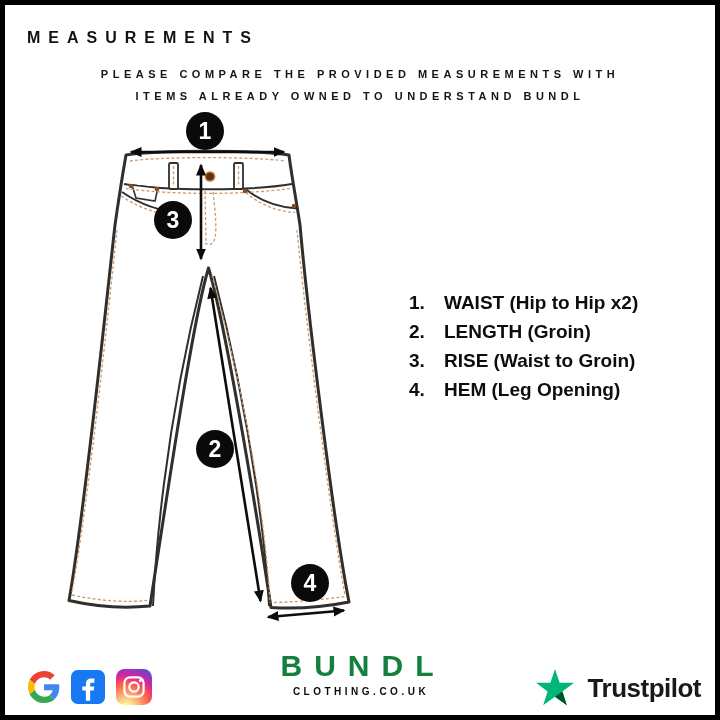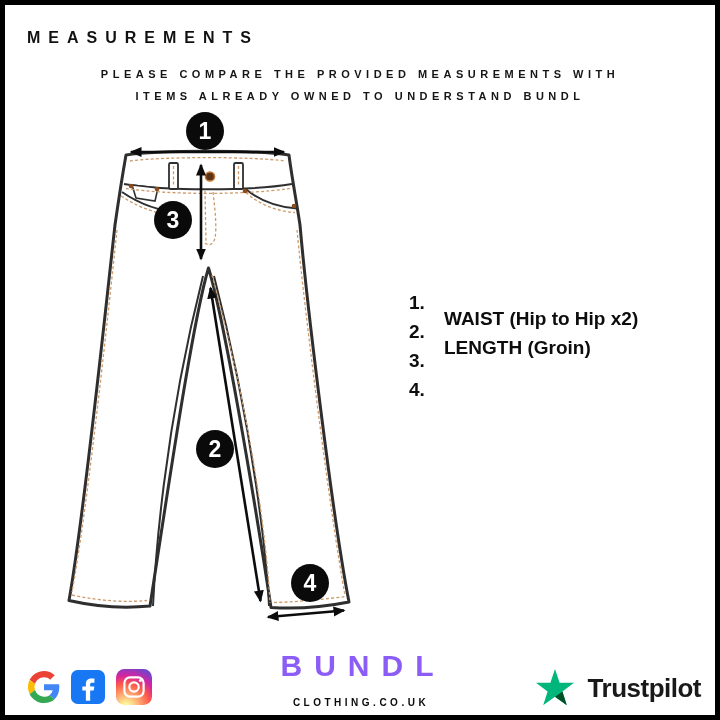--- a/index.html
+++ b/index.html
@@ -22,26 +22,26 @@
   
   .marker{
     position:absolute;width:38px;height:38px;border-radius:50%;
     background:#0a0a0a;color:#fff;display:flex;align-items:center;justify-content:center;
     font-size:23px;font-weight:700;
   }
   
   .legend{position:absolute;left:404px;top:287px;width:306px;}
   .legend-row{display:flex;align-items:flex-start;height:29px;font-size:19px;font-weight:700;color:#0d0d0d;}
   .legend-num{width:35px;flex:0 0 35px;}
-  .legend-label{flex:1;white-space:nowrap;margin-top:16px;}
+  .legend-label{flex:1;white-space:nowrap;}
   
   .social{position:absolute;left:23px;top:662px;display:flex;align-items:center;gap:11px;height:40px;}
   .brand{position:absolute;left:50%;top:644px;transform:translateX(-50%);text-align:center;}
-  .brand-name{font-size:30px;font-weight:800;letter-spacing:12px;color:#8b5cf6;text-indent:6px;}
-  .brand-domain{font-size:10px;font-weight:700;letter-spacing:3.5px;color:#0a0a0a;margin-top:14px;text-indent:2px;}
+  .brand-name{font-size:30px;font-weight:800;letter-spacing:12px;color:#15803d;text-indent:6px;}
+  .brand-domain{font-size:10px;font-weight:700;letter-spacing:3.5px;color:#0a0a0a;margin-top:3px;text-indent:2px;}
   .trustpilot{position:absolute;right:14px;top:662px;display:flex;align-items:center;gap:12px;height:42px;}
   .trustpilot-label{font-size:26px;font-weight:700;letter-spacing:-0.5px;color:#191919;}
 </style>
 </head>
 <body>
 
 <div id="canvas">
 
   <div class="title">MEASUREMENTS</div>
   <div class="subtitle">
@@ -133,23 +133,25 @@
     <div class="legend-row">
       <span class="legend-num">1.</span>
       <span class="legend-label">WAIST (Hip to Hip x2)</span>
     </div>
     <div class="legend-row">
       <span class="legend-num">2.</span>
       <span class="legend-label">LENGTH (Groin)</span>
     </div>
     <div class="legend-row">
       <span class="legend-num">3.</span>
+      <span class="legend-label">RISE (Waist to Groin)</span>
     </div>
     <div class="legend-row">
       <span class="legend-num">4.</span>
+      <span class="legend-label">HEM (Leg Opening)</span>
     </div>
   </div>
 
   <div class="social">
     <svg width="32" height="32" viewBox="0 0 48 48">
       <path fill="#EA4335" d="M24 9.5c3.54 0 6.71 1.22 9.21 3.6l6.85-6.85C35.9 2.38 30.47 0 24 0 14.62 0 6.51 5.38 2.56 13.22l7.98 6.19C12.43 13.72 17.74 9.5 24 9.5z"></path>
       <path fill="#4285F4" d="M46.98 24.55c0-1.57-.15-3.09-.38-4.55H24v9.02h12.94c-.58 2.96-2.26 5.48-4.78 7.18l7.73 6c4.51-4.18 7.09-10.36 7.09-17.65z"></path>
       <path fill="#FBBC05" d="M10.53 28.59c-.48-1.45-.76-2.99-.76-4.59s.27-3.14.76-4.59l-7.98-6.19C.92 16.46 0 20.12 0 24c0 3.88.92 7.54 2.56 10.78l7.97-6.19z"></path>
       <path fill="#34A853" d="M24 48c6.48 0 11.93-2.13 15.89-5.81l-7.73-6c-2.15 1.45-4.92 2.3-8.16 2.3-6.26 0-11.57-4.22-13.47-9.91l-7.98 6.19C6.51 42.62 14.62 48 24 48z"></path>
     </svg>

